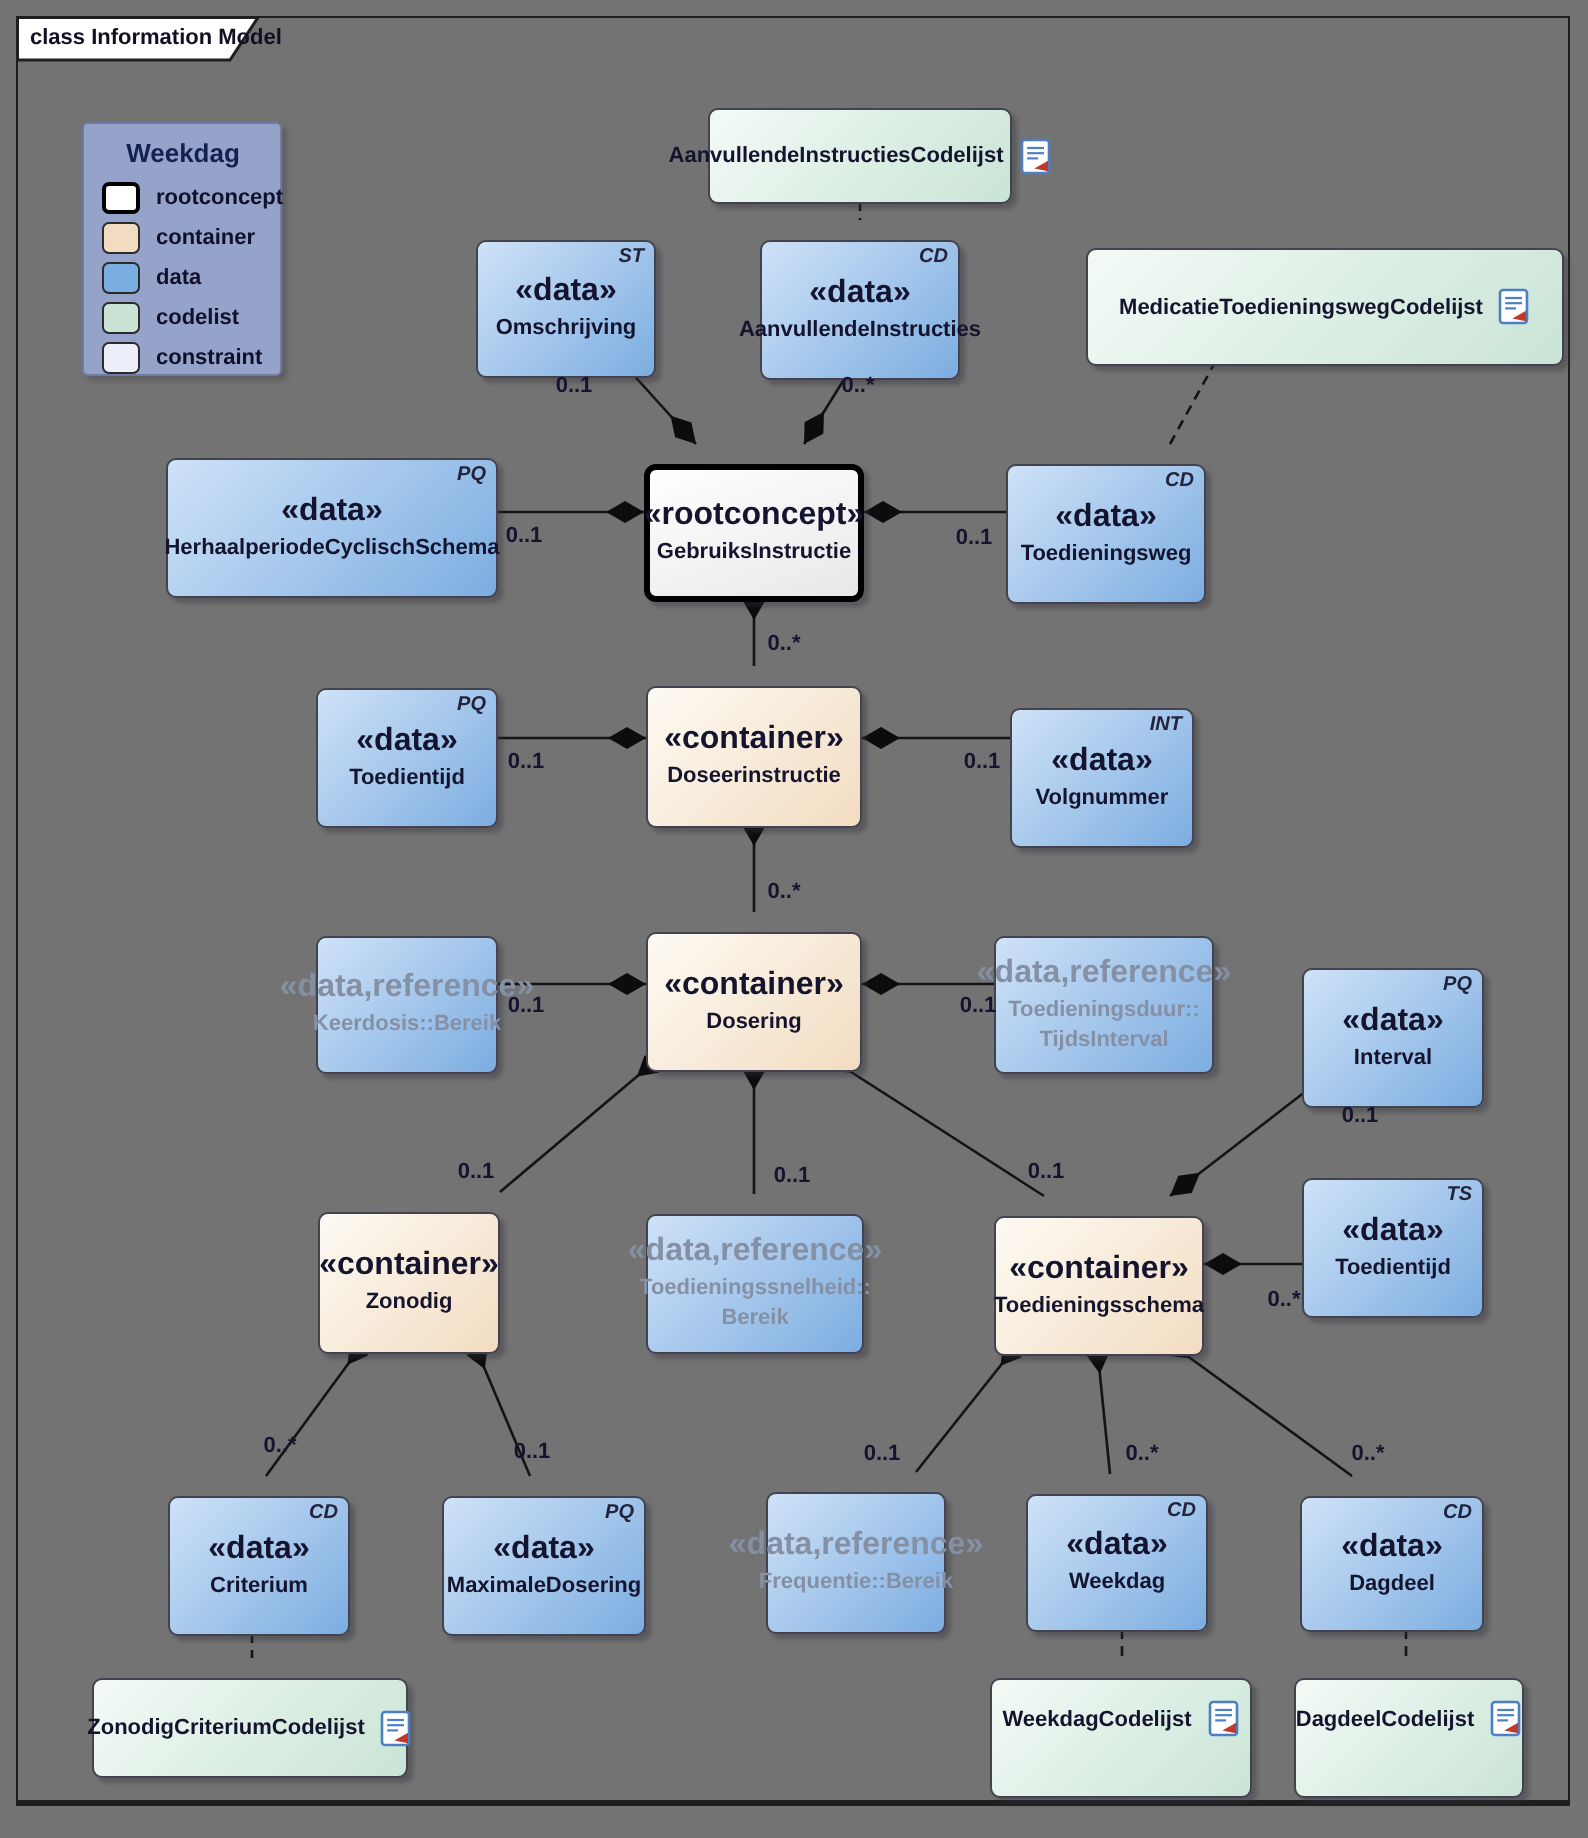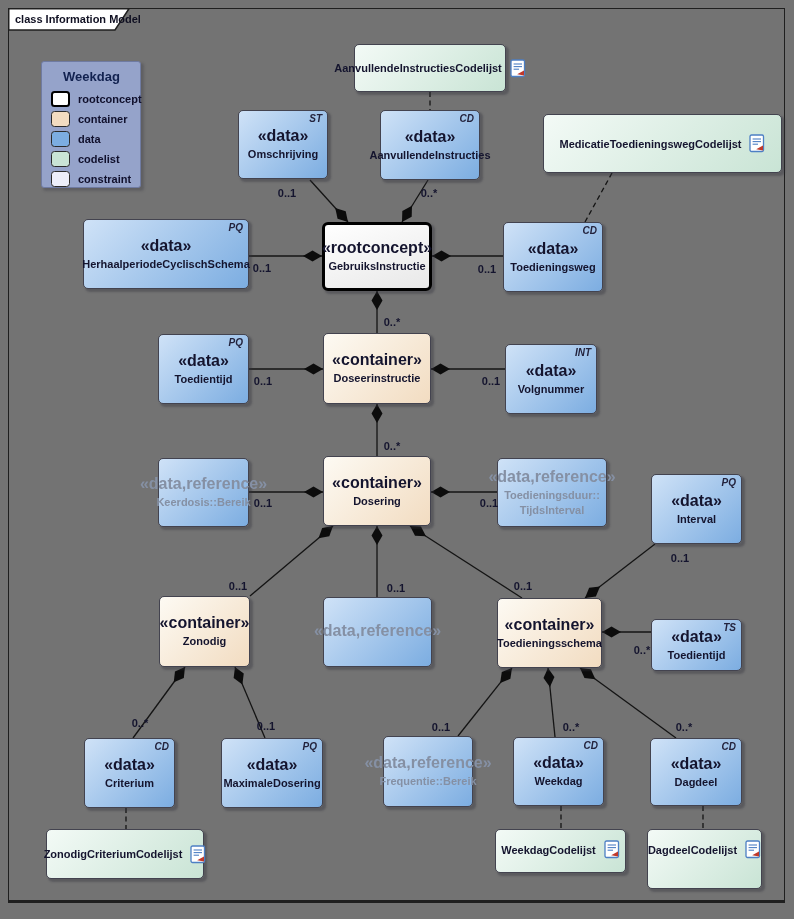--- a/index.html
+++ b/index.html
@@ -25,21 +25,21 @@
   .legend-label{font:600 11px "Liberation Sans",sans-serif;color:#10102c;}
   
   #edge-layer{position:absolute;left:0;top:0;z-index:1;}
   #edge-layer line{stroke:#141414;stroke-width:1.3;}
   #edge-layer line.dashed{stroke-dasharray:5 3.5;}
   
   .node{position:absolute;z-index:2;border:1.1px solid #43434f;border-radius:5px;
         box-shadow:2.5px 2.5px 2px rgba(50,50,60,.38);
         display:flex;flex-direction:column;align-items:center;justify-content:center;
         text-align:center;font:700 11px "Liberation Sans",sans-serif;color:var(--text);
-        padding:3px;box-sizing:border-box;}
+        padding:3px;box-sizing:border-box;margin-top:10px;}
   .node.data,.node.reference{background:linear-gradient(135deg,var(--data-light) 0%,var(--data-dark) 100%);}
   .node.reference{color:var(--reference-text);}
   .node.container{background:linear-gradient(135deg,var(--container-light) 0%,var(--container-dark) 100%);}
   .node.codelist{background:linear-gradient(135deg,var(--codelist-light) 0%,var(--codelist-dark) 100%);}
   .node.root{background:linear-gradient(160deg,var(--root-light) 0%,var(--root-dark) 100%);
              border:3px solid #000;border-radius:6px;}
   .stereo{font-size:16px;font-weight:700;margin-bottom:2px;}
   .nname{white-space:pre-line;line-height:1.35;}
   .marker{position:absolute;top:2px;right:5px;font-style:italic;font-weight:600;font-size:10px;color:#23233d;}
   .codelist-row{display:flex;align-items:center;gap:8px;}
@@ -185,26 +185,28 @@
         <span class="marker">PQ</span>
         <div class="stereo">«data»</div>
         <div class="nname">Interval</div>
       </div>
       <div class="node container" style="left: 159px; top: 596px; width: 91px; height: 71px;">
         <div class="stereo">«container»</div>
         <div class="nname">Zonodig</div>
       </div>
       <div class="node reference" style="left: 323px; top: 597px; width: 109px; height: 70px;">
         <div class="stereo">«data,reference»</div>
+        <div class="nname">Toedieningssnelheid::
+Bereik</div>
       </div>
       <div class="node container" style="left: 497px; top: 598px; width: 105px; height: 70px;">
         <div class="stereo">«container»</div>
         <div class="nname">Toedieningsschema</div>
       </div>
-      <div class="node data" style="left: 651px; top: 619px; width: 91px; height: 52px;">
+      <div class="node data" style="left: 651px; top: 579px; width: 91px; height: 70px;">
         <span class="marker">TS</span>
         <div class="stereo">«data»</div>
         <div class="nname">Toedientijd</div>
       </div>
       <div class="node data" style="left: 84px; top: 738px; width: 91px; height: 70px;">
         <span class="marker">CD</span>
         <div class="stereo">«data»</div>
         <div class="nname">Criterium</div>
       </div>
       <div class="node data" style="left: 221px; top: 738px; width: 102px; height: 70px;">
@@ -231,21 +233,21 @@
           <span>ZonodigCriteriumCodelijst</span>
           <svg width="16" height="19" viewBox="0 0 16 19">
      <rect x="1" y="1" width="13.5" height="16.5" rx="1.5" fill="#ffffff" stroke="#4d7fc4" stroke-width="1.3"></rect>
      <line x1="3.6" y1="5" x2="12" y2="5" stroke="#4d7fc4" stroke-width="1.1"></line>
      <line x1="3.6" y1="7.6" x2="12" y2="7.6" stroke="#4d7fc4" stroke-width="1.1"></line>
      <line x1="3.6" y1="10.2" x2="9" y2="10.2" stroke="#4d7fc4" stroke-width="1.1"></line>
      <polygon points="7.2,15.2 14,11.4 14,16.6" fill="#c0392b"></polygon>
    </svg>
         </div>
       </div>
-      <div class="node codelist" style="left: 495px; top: 829px; width: 131px; height: 44px; justify-content: flex-start; padding-top: 10px;">
+      <div class="node codelist" style="left: 495px; top: 829px; width: 131px; height: 60px; justify-content: flex-start; padding-top: 10px;">
         <div class="codelist-row">
           <span>WeekdagCodelijst</span>
           <svg width="16" height="19" viewBox="0 0 16 19">
      <rect x="1" y="1" width="13.5" height="16.5" rx="1.5" fill="#ffffff" stroke="#4d7fc4" stroke-width="1.3"></rect>
      <line x1="3.6" y1="5" x2="12" y2="5" stroke="#4d7fc4" stroke-width="1.1"></line>
      <line x1="3.6" y1="7.6" x2="12" y2="7.6" stroke="#4d7fc4" stroke-width="1.1"></line>
      <line x1="3.6" y1="10.2" x2="9" y2="10.2" stroke="#4d7fc4" stroke-width="1.1"></line>
      <polygon points="7.2,15.2 14,11.4 14,16.6" fill="#c0392b"></polygon>
    </svg>
         </div>

